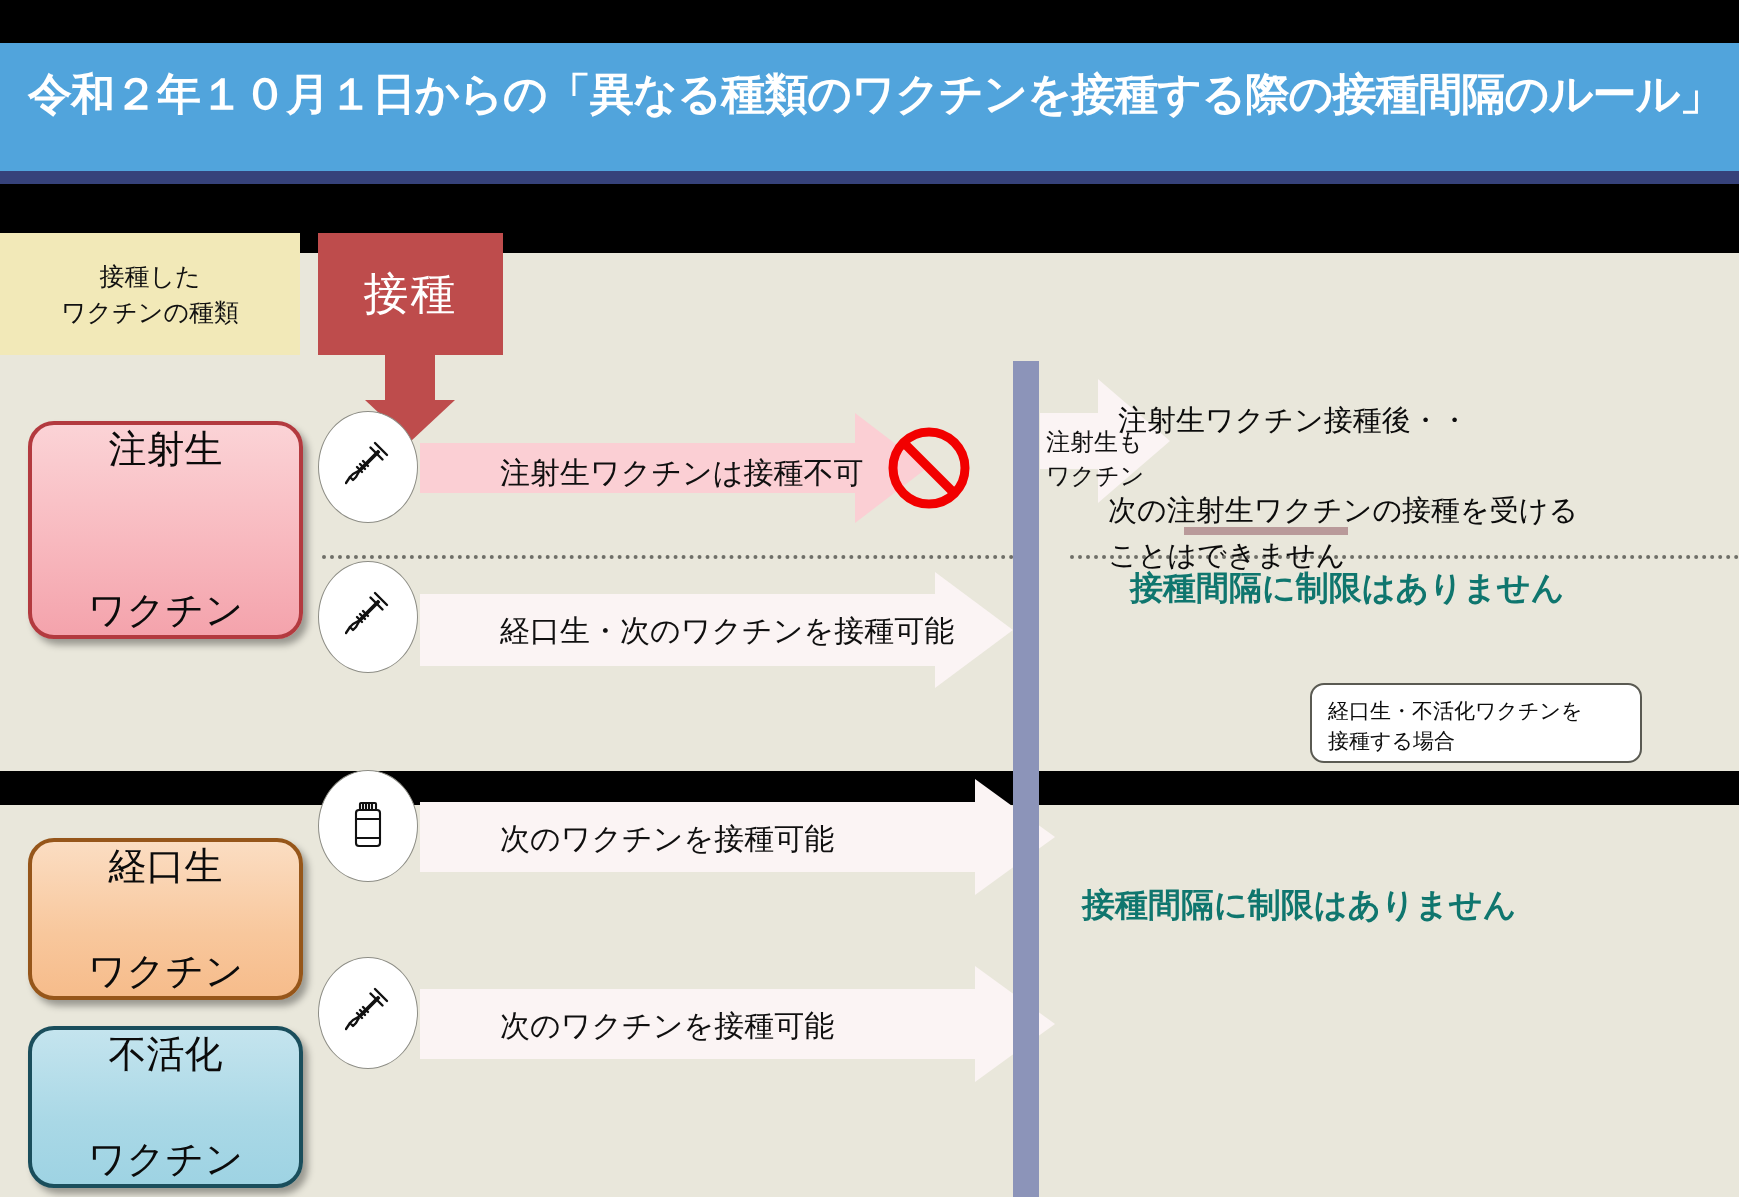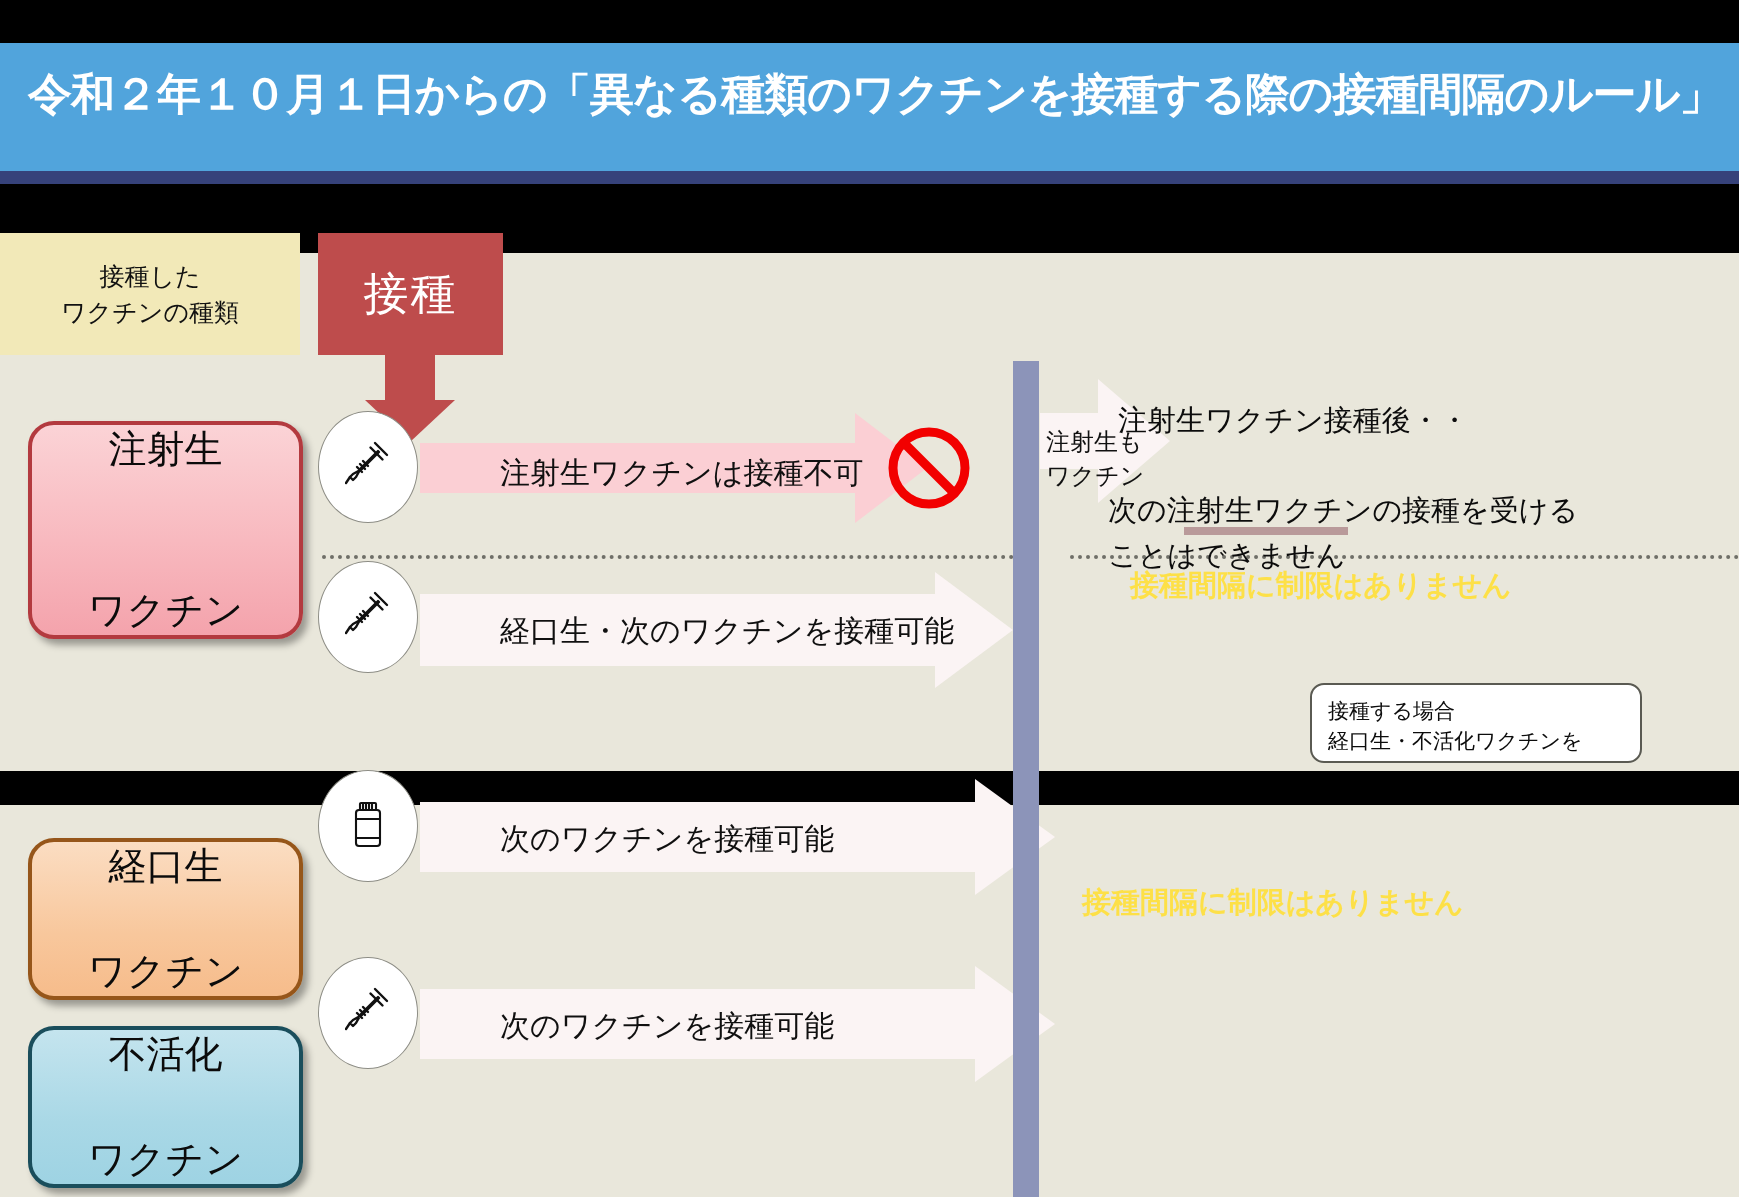--- a/index.html
+++ b/index.html
@@ -247,21 +247,21 @@
   .note-underline {
     position: absolute;
     left: 1184px; top: 484px;
     width: 164px; height: 8px;
     background: #B99A9A;
     z-index: 6;
   }
 
   .headline {
     position: absolute;
-    font-size: 29px; font-weight: bold; color: #fde047;
+    font-size: 33px; font-weight: bold; color: #0f766e;
     white-space: nowrap; z-index: 5;
   }
   #headline-top    { left: 1130px; top: 523px; }
   #headline-bottom { left: 1082px; top: 840px; }
 
   
   .callout {
     position: absolute;
     left: 1310px; top: 640px;
     width: 332px; height: 80px;
@@ -424,19 +424,19 @@
   <div class="dotted-sep" id="sep-right"></div>
 
   <div class="right-text" id="note-line1">注射生ワクチン接種後・・</div>
   <div class="right-text" id="note-line3">次の注射生ワクチンの接種を受ける</div>
   <div class="note-underline"></div>
   <div class="right-text" id="note-line4">ことはできません</div>
 
   <div class="headline" id="headline-top">接種間隔に制限はありません</div>
 
   <div class="callout">
+    <span>経口生・不活化ワクチンを</span>
     <span>接種する場合</span>
-    <span>経口生・不活化ワクチンを</span>
   </div>
 
   <div class="headline" id="headline-bottom">接種間隔に制限はありません</div>
 
 </div>
 
 </body></html>

